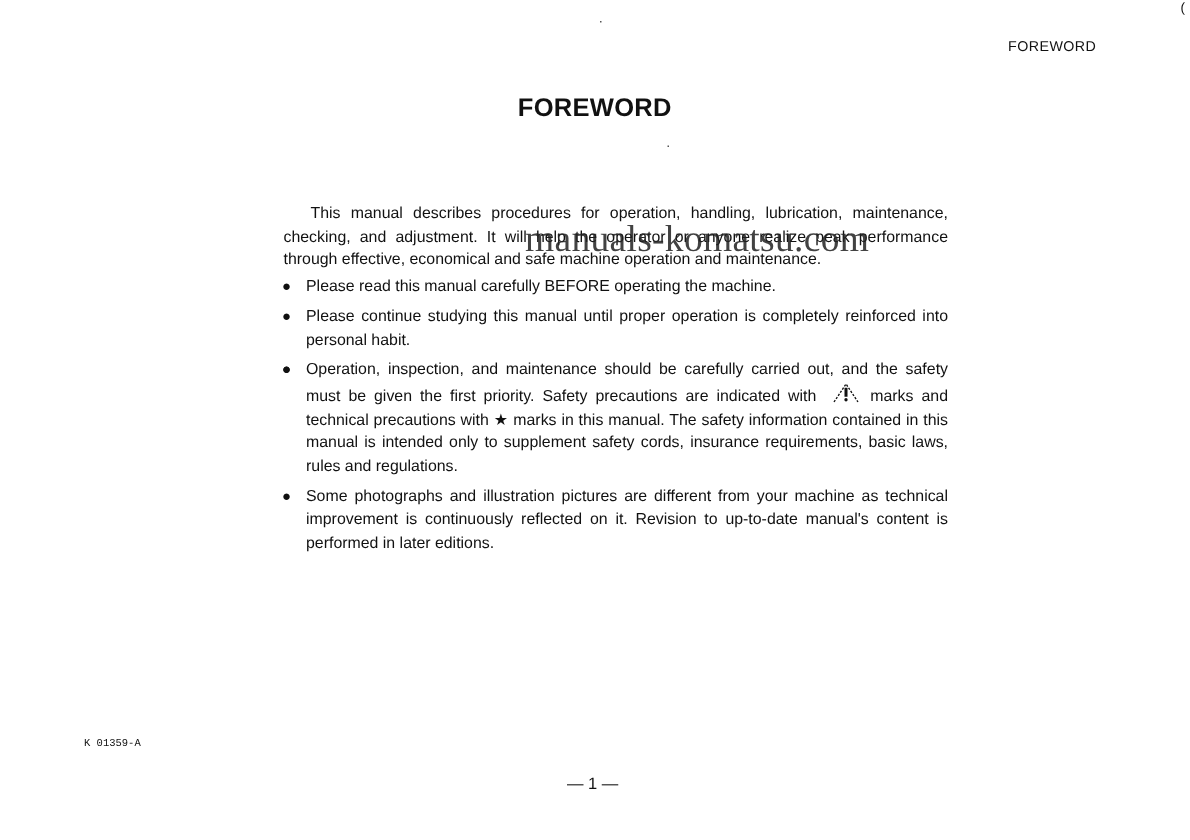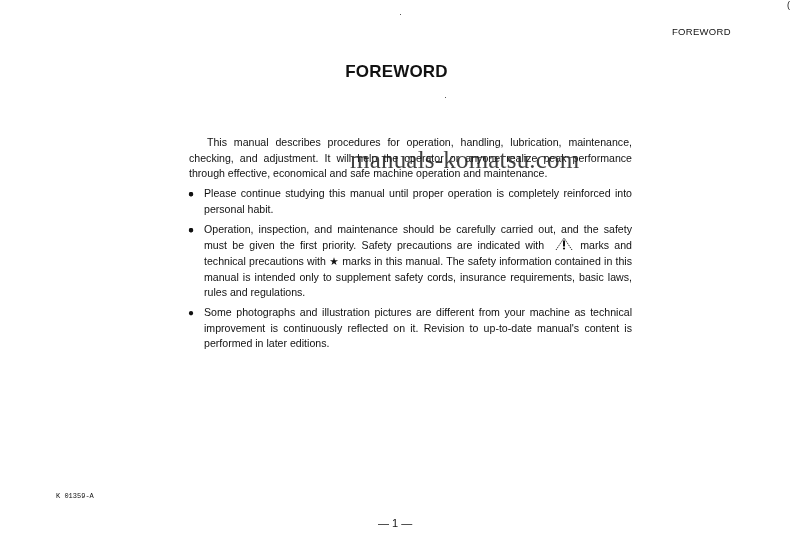--- a/index.html
+++ b/index.html
@@ -28,21 +28,21 @@
 <div class="corner">(</div>
 <div class="header-right">FOREWORD</div>
 <div class="dot-mark" style="top:14px;left:400px;"></div>
 <div class="dot-mark" style="top:97px;left:445px;"></div>
 
 <div class="title"><span>FOREWORD</span></div>
 
 <div class="body">
   <p class="intro">This manual describes procedures for operation, handling, lubrication, maintenance, checking, and adjustment. It will help the operator or anyone realize peak performance through effective, economical and safe machine operation and maintenance.</p>
   <ul class="bullets">
-    <li><span class="dot">●</span></li>
+    <li><span class="dot">●</span><span>Please read this manual carefully BEFORE operating the machine.</span></li>
     <li><span class="dot">●</span><span>Please continue studying this manual until proper operation is completely reinforced into personal habit.</span></li>
     <li><span class="dot">●</span></li>
     <li><span class="dot">●</span><span>Operation, inspection, and maintenance should be carefully carried out, and the safety must be given the first priority. Safety precautions are indicated with</span><svg class="warn" viewBox="0 0 20 14">
           <path d="M2 13 L10 1 L18 13" fill="none" stroke="#111" stroke-width="0.9" stroke-dasharray="1.5 1"></path>
           <rect x="9" y="3.5" width="2" height="6" fill="#111"></rect>
           <circle cx="10" cy="11.5" r="1.1" fill="#111"></circle>
         </svg><span>marks and technical precautions with ★ marks in this manual. The safety information contained in this manual is intended only to supplement safety cords, insurance requirements, basic laws, rules and regulations.</span></li>
     <li><span class="dot">●</span><span>Some photographs and illustration pictures are different from your machine as technical improvement is continuously reflected on it. Revision to up-to-date manual's content is performed in later editions.</span></li>
   </ul>
 </div>

